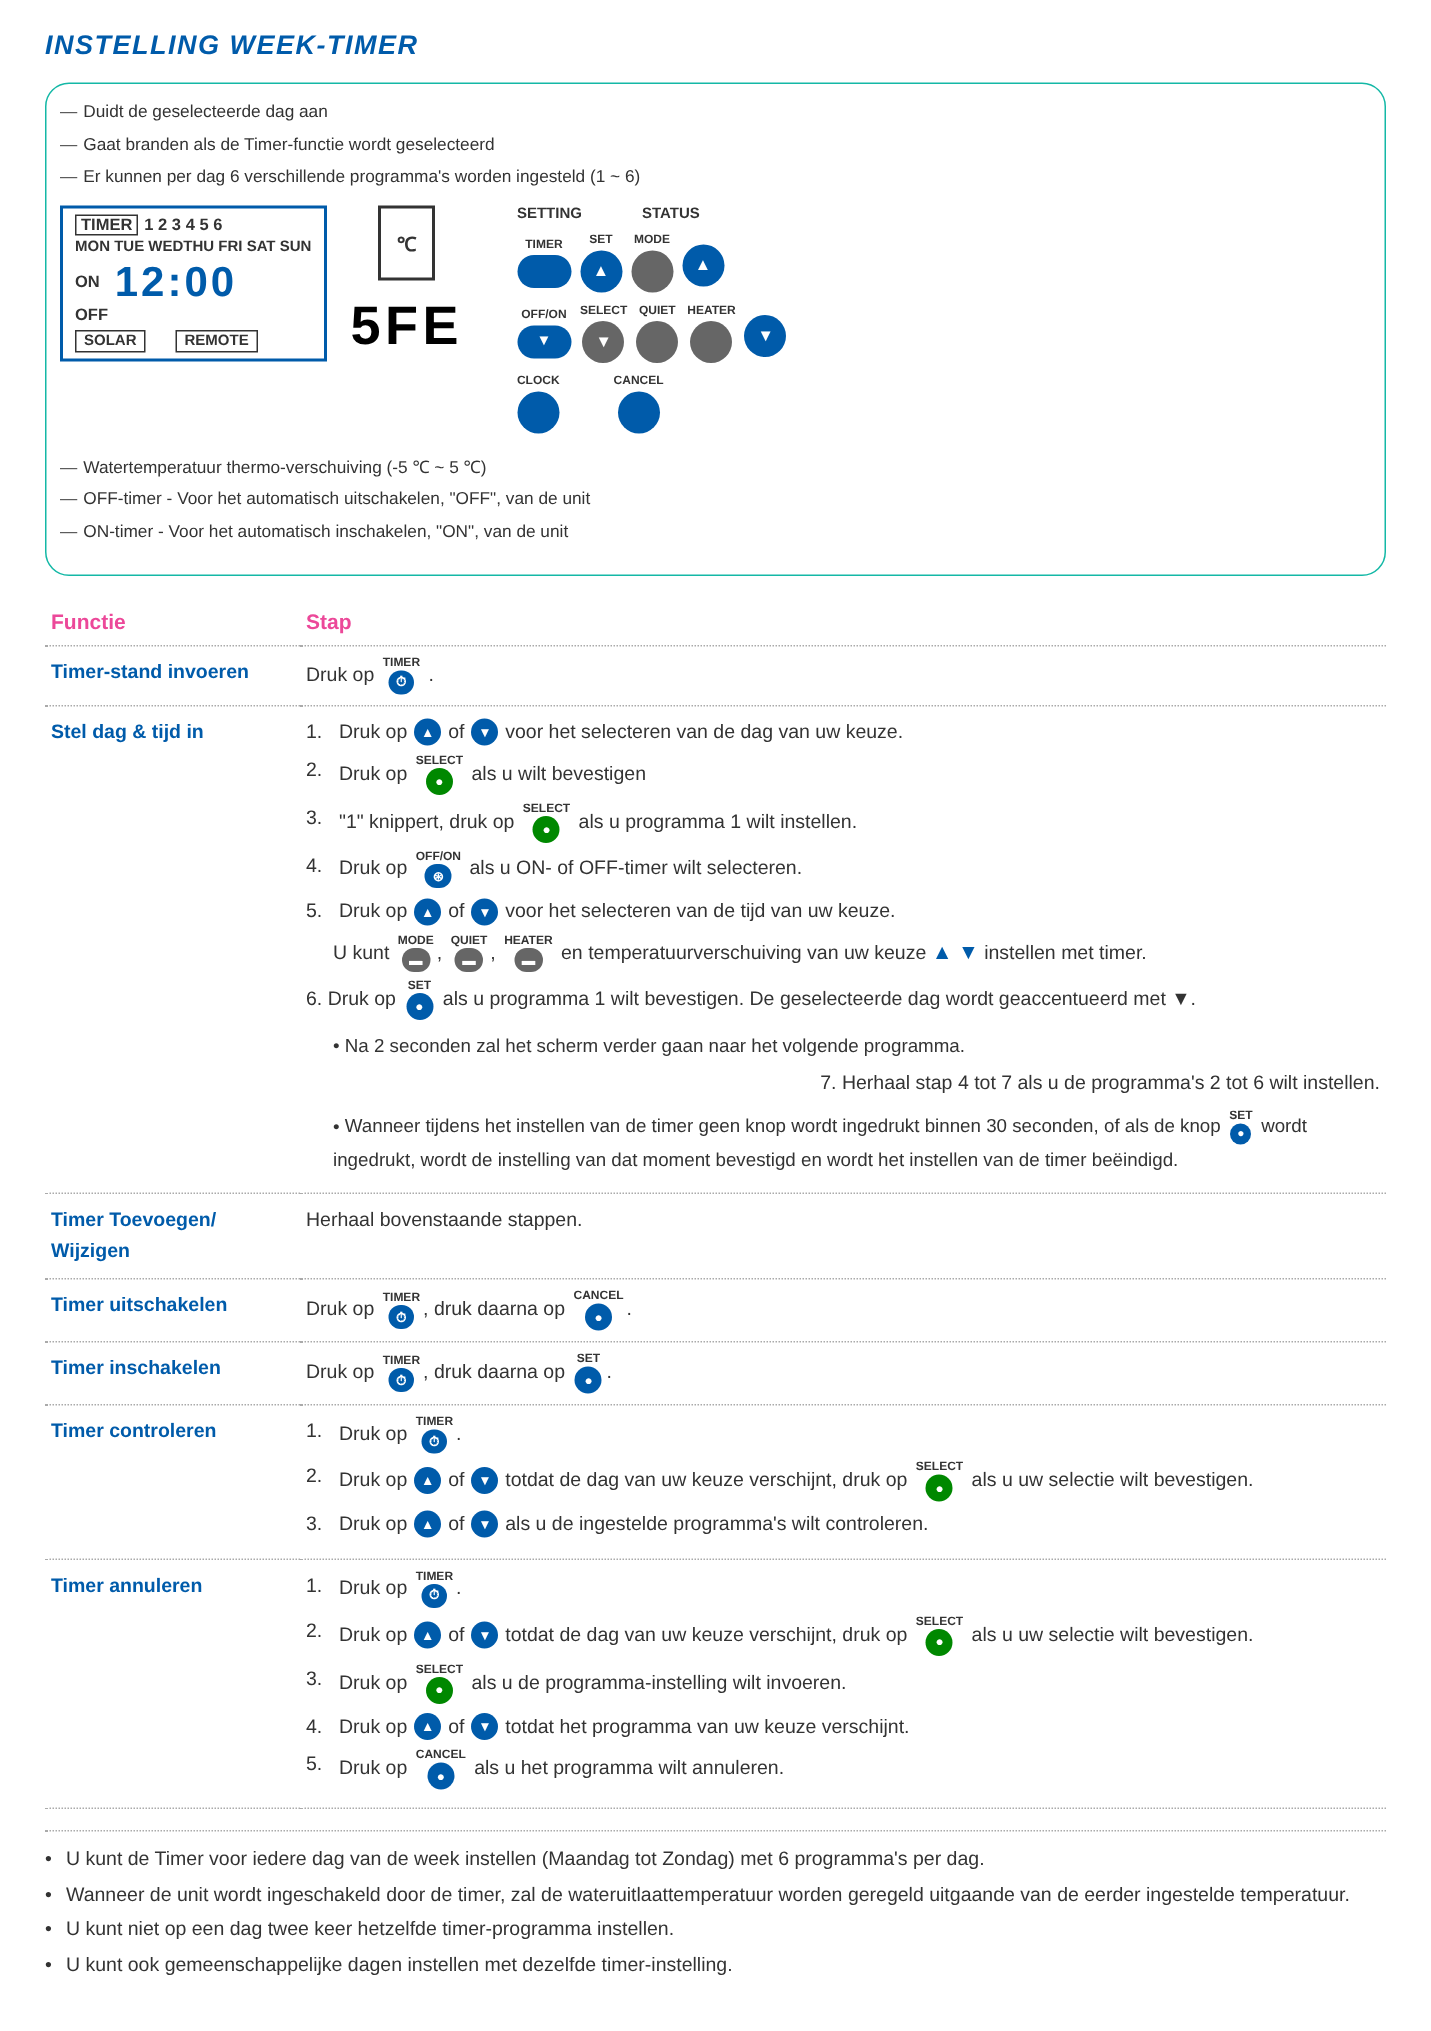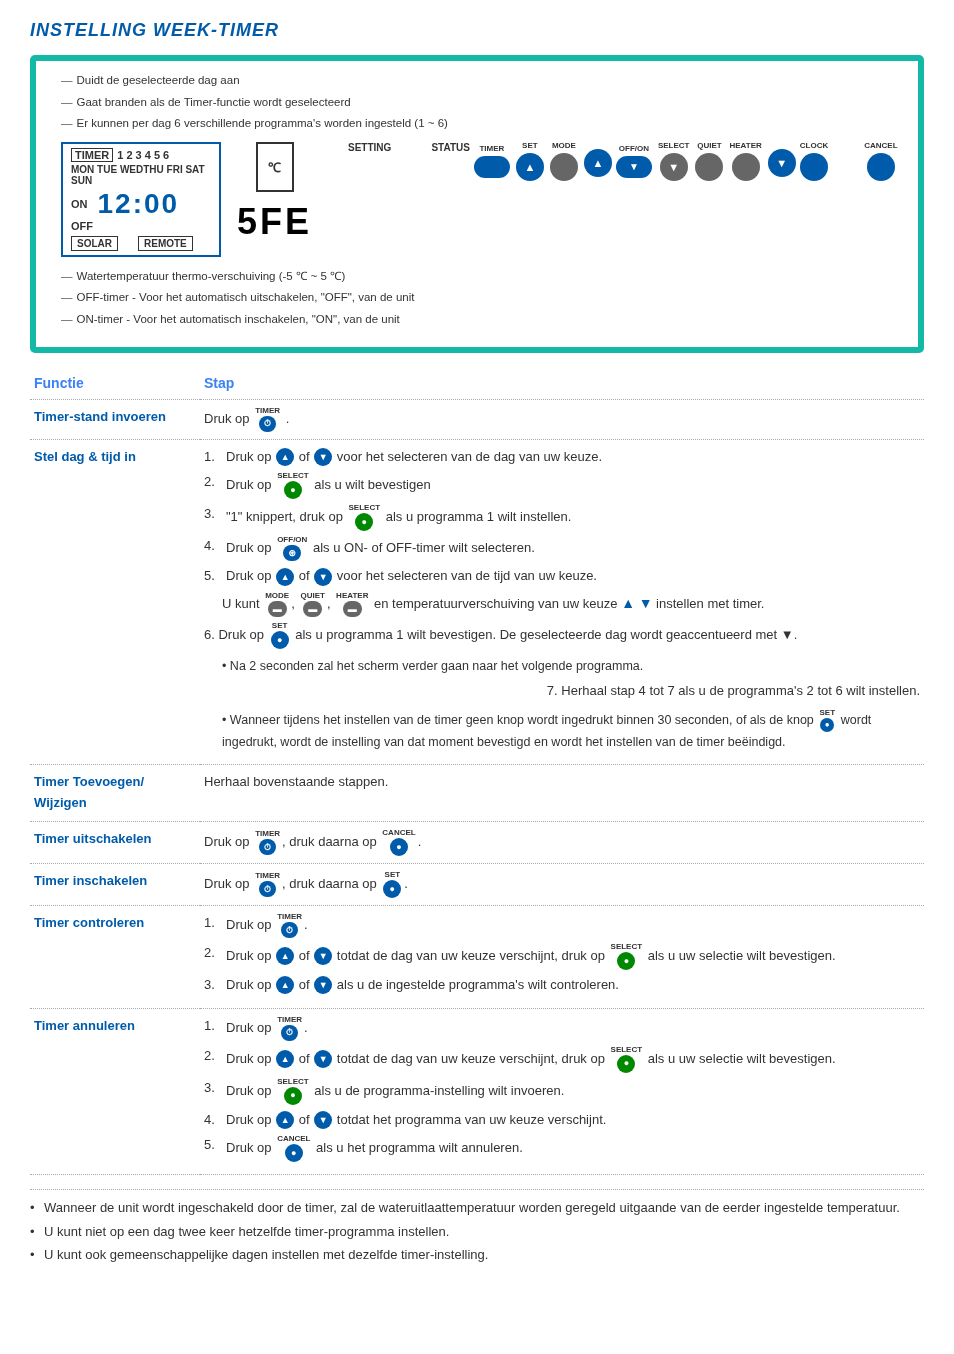--- a/index.html
+++ b/index.html
@@ -15,23 +15,23 @@
     h1.page-title {
       font-size: 18px;
       font-weight: 900;
       color: #005baa;
       font-style: italic;
       text-transform: uppercase;
       letter-spacing: 1px;
       margin-bottom: 14px;
     }
     .info-box {
-      border: 6px solid #14b8a6;
-      border-radius: 5px;
-      padding: 10px 25px;
+      border: 1px solid #14b8a6;
+      border-radius: 16px;
+      padding: 10px 9px;
       margin-bottom: 12px;
       position: relative;
     }
     .info-box .annotations {
       font-size: 11.5px;
       color: #333;
       line-height: 1.7;
       margin-bottom: 8px;
     }
     .info-box .annotations .arrow-line {
@@ -122,21 +122,21 @@
     .seg-display {
       font-size: 36px;
       font-weight: 900;
       color: #000000;
       letter-spacing: 3px;
       line-height: 1;
       margin-top: 6px;
     }
     .button-panel {
       display: flex;
-      flex-direction: row;
+      flex-direction: column;
       gap: 4px;
       margin-left: 8px;
     }
     .panel-header-row {
       display: flex;
       gap: 40px;
       margin-bottom: 4px;
       font-size: 10px;
       font-weight: bold;
       color: #333;
@@ -193,21 +193,21 @@
     .content-table td:first-child {
       width: 170px;
       font-weight: bold;
       color: #005baa;
       padding-right: 10px;
       vertical-align: top;
     }
     .content-table .header-row td {
       font-weight: 900;
       font-size: 14px;
-      color: #3b82f6;
+      color: #ec4899;
       border-bottom: 1px dotted #aaa;
       padding-bottom: 4px;
     }
     .step-list {
       list-style: none;
       padding: 0;
       margin: 0;
     }
     .step-list li {
       margin-bottom: 5px;
@@ -681,18 +681,19 @@
           </span>
         </li>
       </ol>
     </td>
   </tr>
 </tbody>
   </table>
 
 <div class="remarks-section">
   <ul>
+    <li>U kunt de Timer voor iedere dag van de week instellen (Maandag tot Zondag) met 6 programma's per dag.</li>
     <li>Wanneer de unit wordt ingeschakeld door de timer, zal de wateruitlaattemperatuur worden geregeld uitgaande van de eerder ingestelde temperatuur.</li>
     <li>U kunt niet op een dag twee keer hetzelfde timer-programma instellen.</li>
     <li>U kunt ook gemeenschappelijke dagen instellen met dezelfde timer-instelling.</li>
 
   </ul>
 </div>
 
 </body></html>

